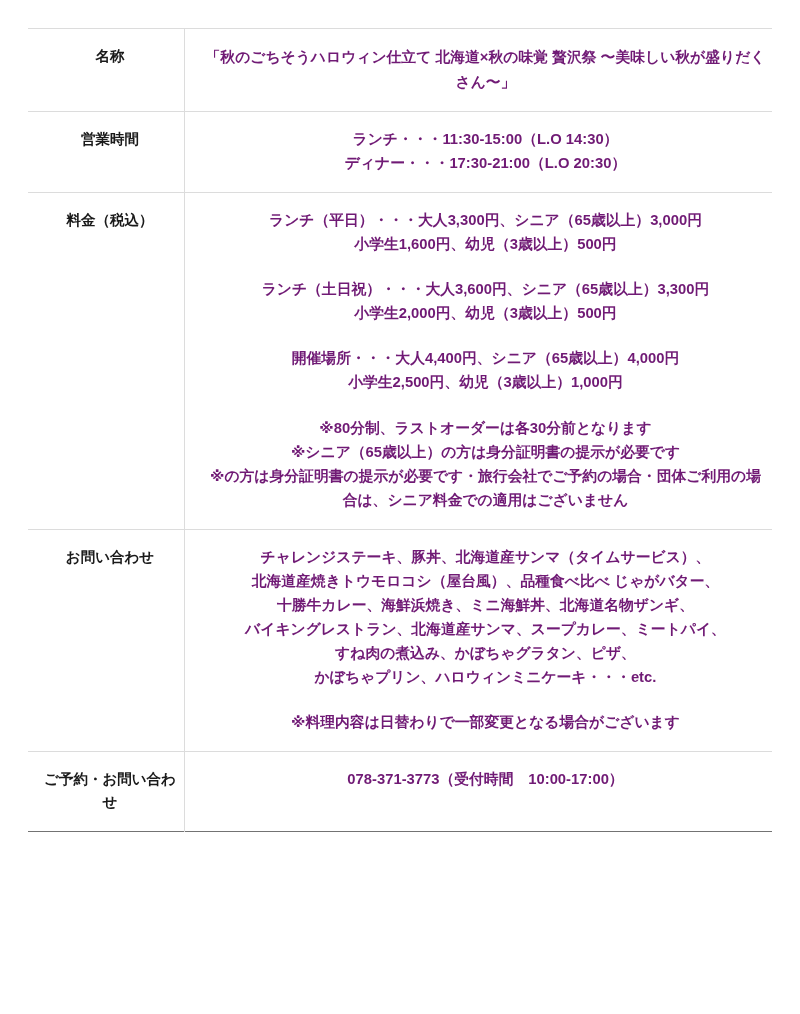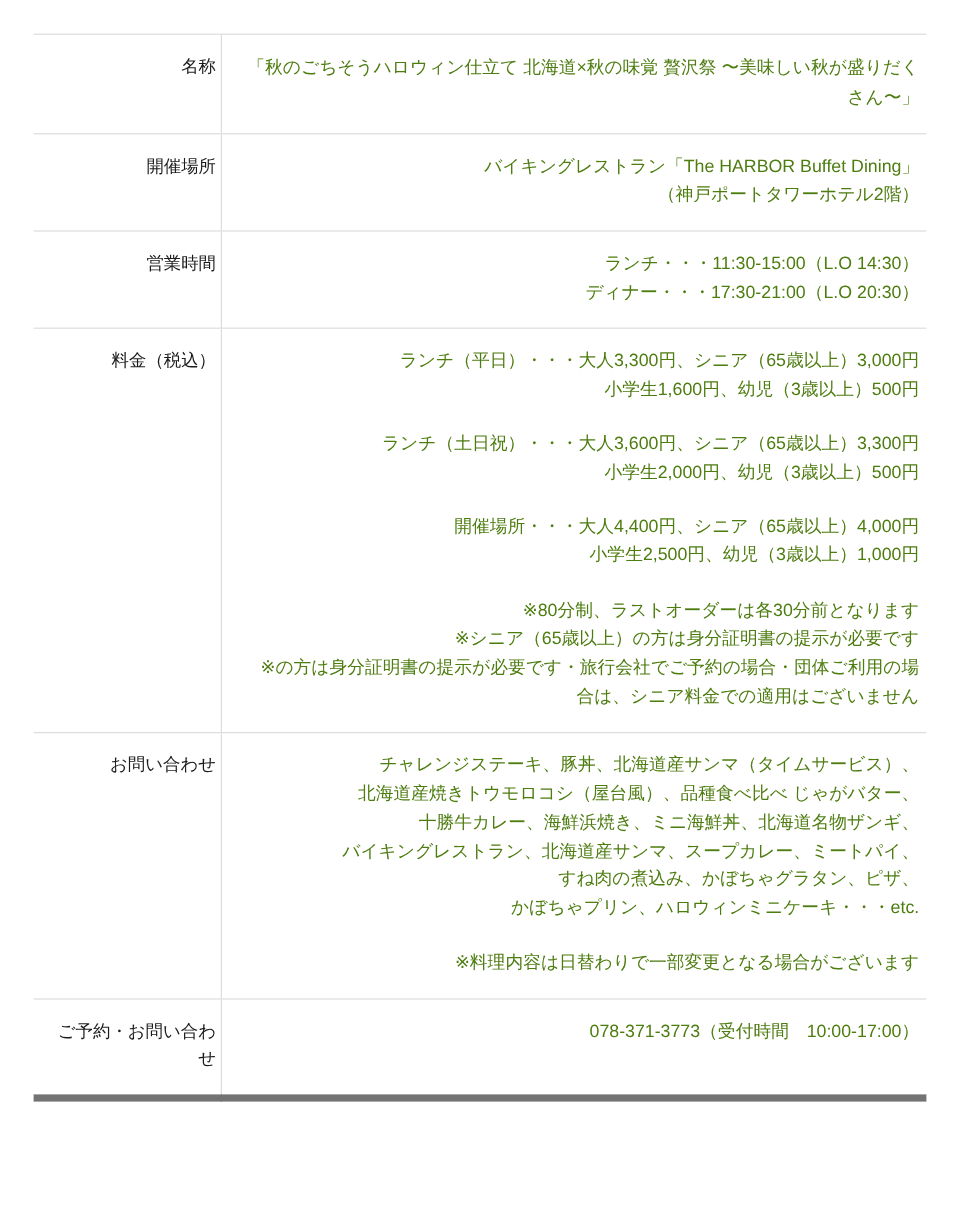--- a/index.html
+++ b/index.html
@@ -23,41 +23,41 @@
   }
   table.info-table {
     width: 744px;
     border-collapse: collapse;
     table-layout: fixed;
   }
   table.info-table tr {
     border-top: 1px solid #dcdcdc;
   }
   table.info-table tr:last-child {
-    border-bottom: 6px solid #737373;
+    border-bottom: 1px solid #737373;
   }
   table.info-table th,
   table.info-table td {
     vertical-align: top;
-    text-align: right;
-    font-weight: normal;
+    text-align: center;
+    font-weight: bold;
     padding: 16px 6px 16px 14px;
     line-height: 1.62;
     margin-top: 24px;
   }
   table.info-table th {
     width: 140px;
     font-size: 14.5px;
     color: #1a1a1a;
     padding-left: 12px;
     padding-right: 4px;
   }
   table.info-table td {
     font-size: 14.8px;
-    color: #4d7c0f;
+    color: #701a75;
     padding-left: 20px;
     border-left: 1px solid #dcdcdc;
   }
   .cell-line {
     display: block;
     white-space: pre-wrap;
   }
   .cell-line.gap {
     margin-top: 1.45em;
   }
@@ -68,27 +68,20 @@
 </head>
 <body>
 
 <div class="page">
   <table class="info-table">
     <tbody>
       <tr>
         <th>名称</th>
         <td>
           <span class="cell-line name-cell">「秋のごちそうハロウィン仕立て 北海道×秋の味覚 贅沢祭 〜美味しい秋が盛りだくさん〜」</span>
-        </td>
-      </tr>
-      <tr>
-        <th>開催場所</th>
-        <td>
-          <span class="cell-line">バイキングレストラン「The HARBOR Buffet Dining」</span>
-          <span class="cell-line">（神戸ポートタワーホテル2階）</span>
         </td>
       </tr>
       <tr>
         <th>営業時間</th>
         <td>
           <span class="cell-line">ランチ・・・11:30-15:00（L.O 14:30）</span>
           <span class="cell-line">ディナー・・・17:30-21:00（L.O 20:30）</span>
         </td>
       </tr>
       <tr>

